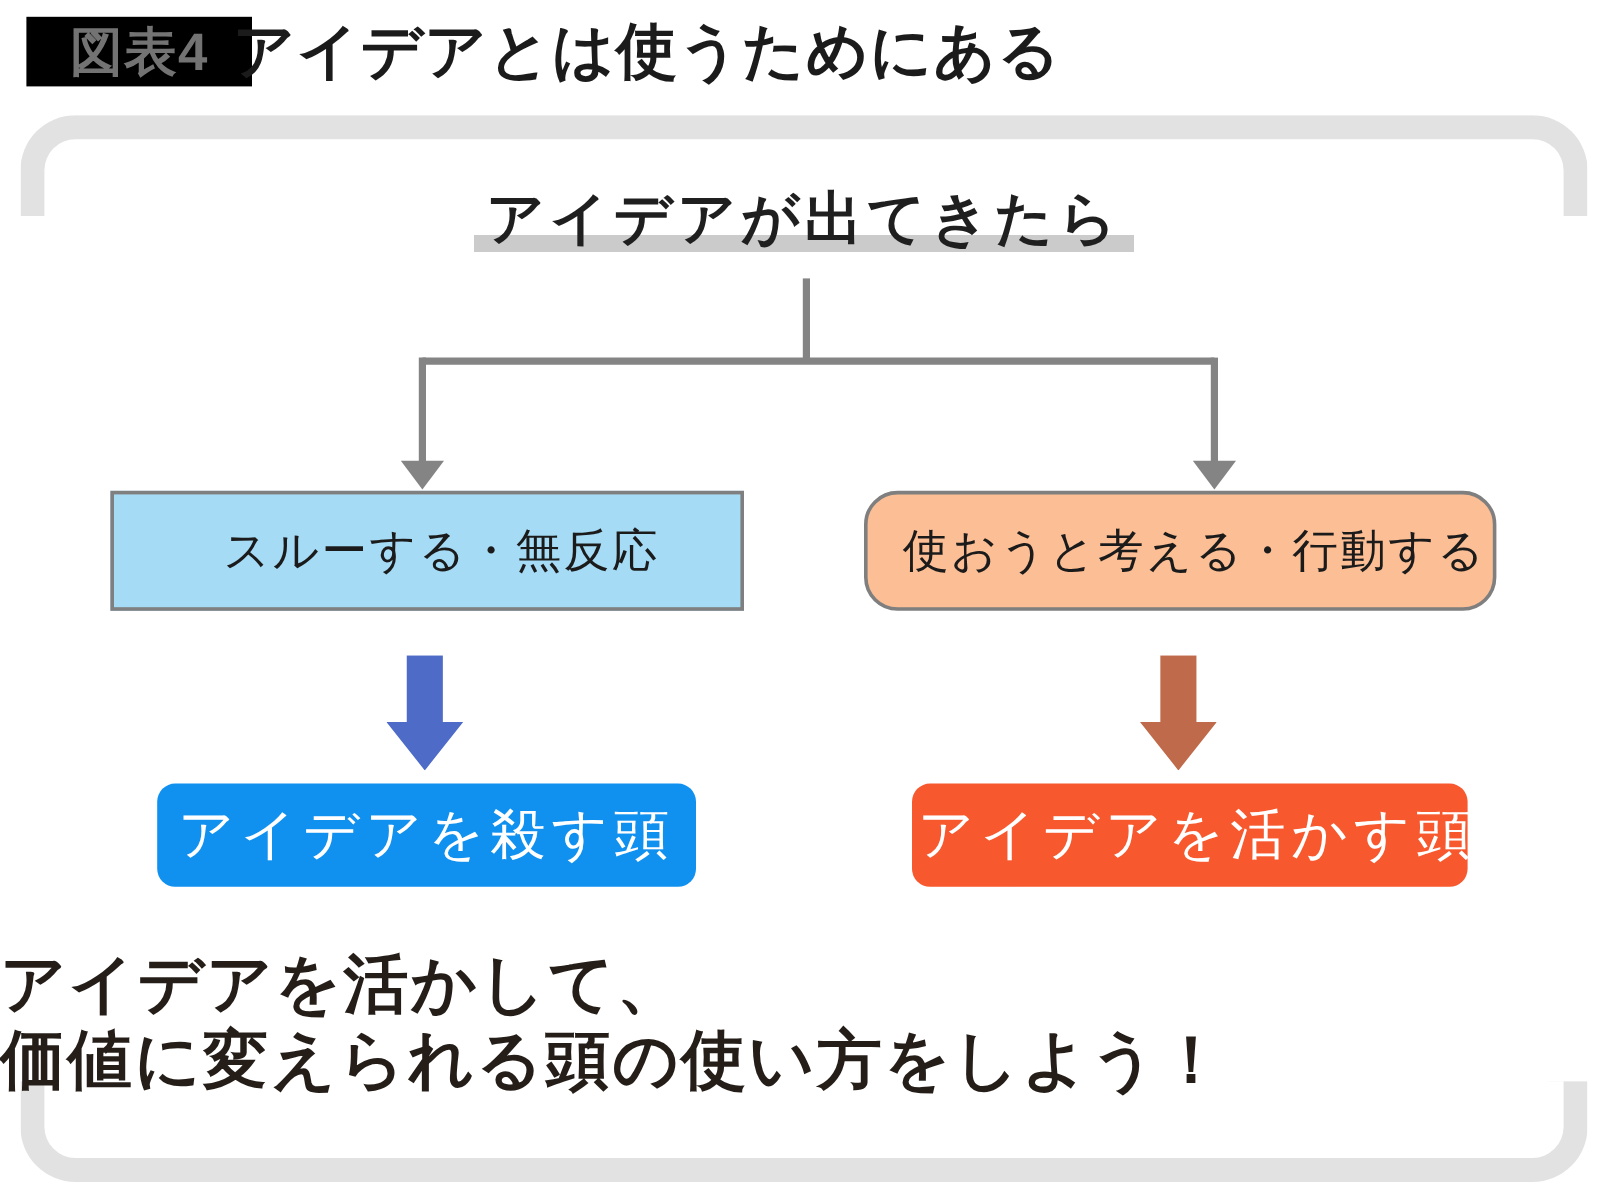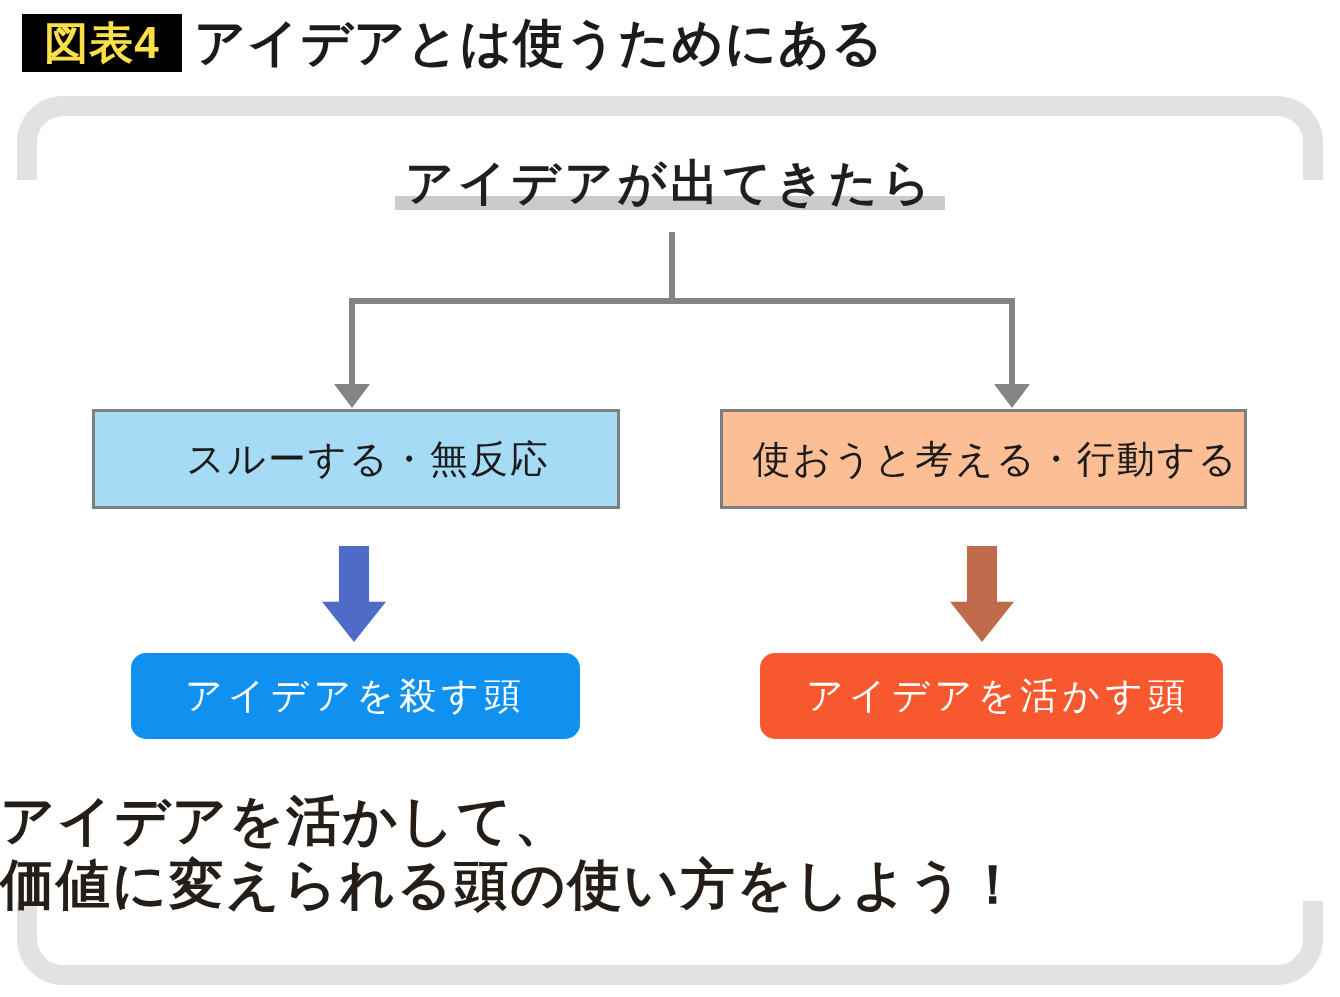--- a/index.html
+++ b/index.html
@@ -6,22 +6,22 @@
   #canvas{
     position:relative;
     width:1340px;height:997px;
     background:#ffffff;
     overflow:hidden;
     font-family:"Liberation Sans","DejaVu Sans",sans-serif;
     color:var(--text-dark,#1c1c1c);
   }
   
   .fig-badge{
-    position:absolute;left:22px;top:14px;width:160px;height:58px;
-    background:var(--badge-bg,#000);color:#fde047;
+    position:absolute;left:22px;top:14px;width:188px;height:58px;
+    background:var(--badge-bg,#000);color:#737373;
     display:flex;align-items:center;justify-content:center;
     font-size:44px;font-weight:700;letter-spacing:1px;
   }
   .fig-title{
     position:absolute;left:194px;top:12px;height:62px;
     display:flex;align-items:center;
     font-size:51px;font-weight:700;letter-spacing:1px;color:#1b1b1b;
     white-space:nowrap;
   }
   
@@ -50,33 +50,33 @@
   
   .cond-box{
     position:absolute;top:409px;height:100px;box-sizing:border-box;
     border:3px solid var(--condition-border,#7f7f7f);
     display:flex;align-items:center;justify-content:center;
     font-size:38px;font-weight:500;letter-spacing:2px;color:#1b1b1b;
     white-space:nowrap;
     padding-left:24px;
   }
   .cond-left{left:92px;width:528px;background:var(--condition-left-bg,#a5dbf5);}
-  .cond-right{left:720px;width:527px;background:var(--condition-right-bg,#fbbe95);}
+  .cond-right{left:720px;width:527px;background:var(--condition-right-bg,#fbbe95);border-radius:28px;}
   
   .block-arrow{
     position:absolute;top:546px;width:64px;height:96px;
     clip-path:polygon(26.5% 0%,73.5% 0%,73.5% 58%,100% 58%,50% 100%,0% 58%,26.5% 58%);
   }
   .arrow-left{left:322px;background:var(--arrow-left,#4d6bc7);}
   .arrow-right{left:950px;background:var(--arrow-right,#bf6a4a);}
   
   .result-box{
     position:absolute;top:653px;height:86px;border-radius:15px;
     display:flex;align-items:center;justify-content:center;
-    color:#ffffff;font-size:37px;font-weight:500;letter-spacing:5px;
+    color:#ffffff;font-size:46px;font-weight:500;letter-spacing:5px;
     white-space:nowrap;
   }
   .result-left{left:131px;width:449px;background:var(--result-left-bg,#1090ef);}
   .result-right{left:760px;width:450px;background:var(--result-right-bg,#f7582d);padding-left:13px;}
   
   .conclusion{
     position:absolute;left:0;top:788px;width:100%;
     text-align:left;font-size:54px;font-weight:700;line-height:64px;
     letter-spacing:2px;color:#241d18;
   }

